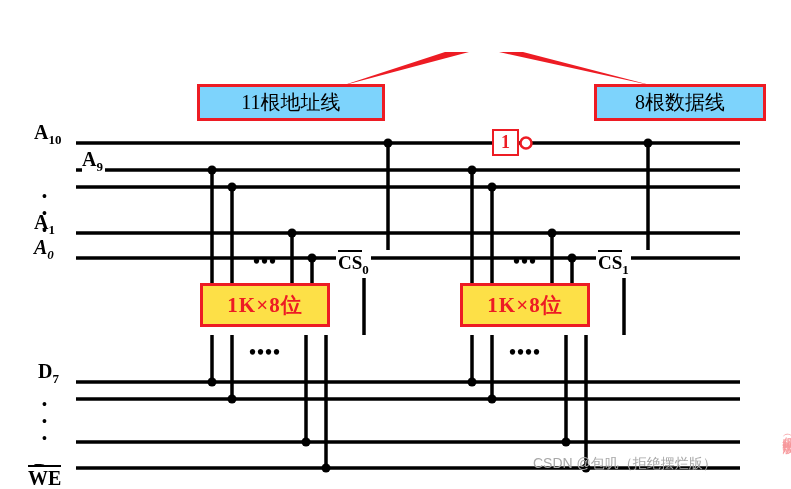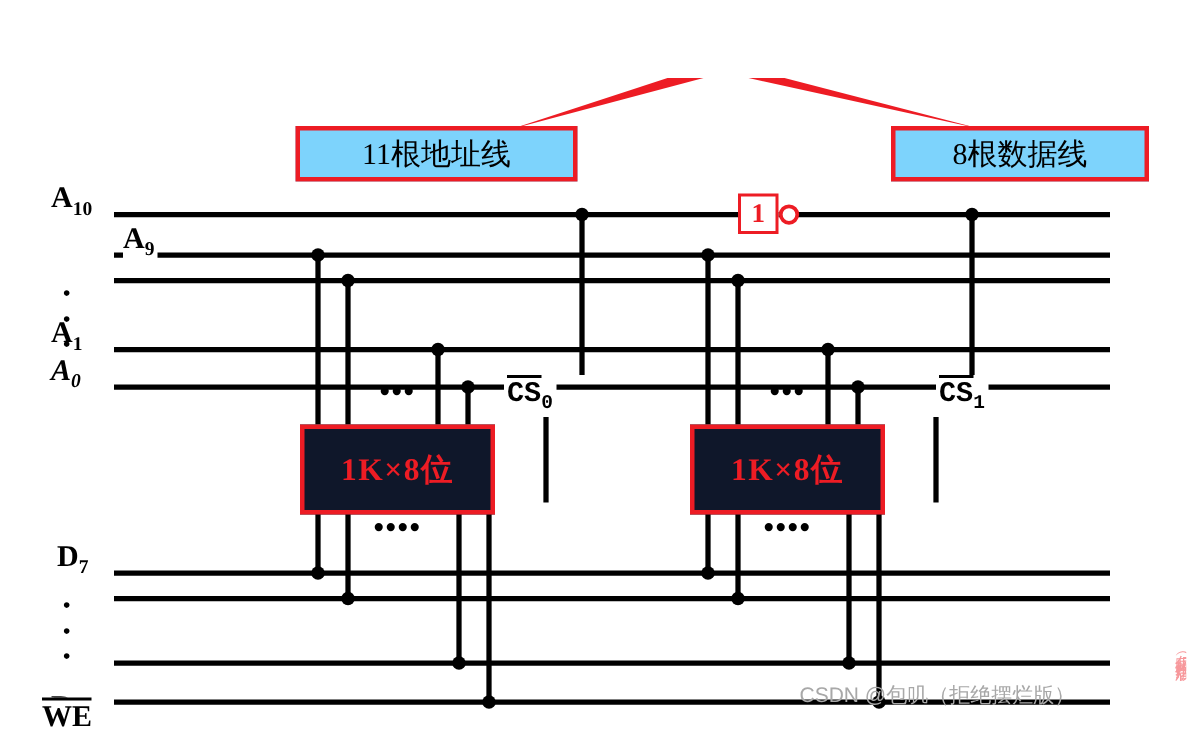--- a/index.html
+++ b/index.html
@@ -17,38 +17,38 @@
     position:absolute;left:0;right:0;top:16px;z-index:3;text-align:center;
     font-size:25px;font-weight:bold;letter-spacing:1px;
   }
   .callout{
     position:absolute;top:84px;height:37px;z-index:3;background:#7dd3fc;
     border:3px solid var(--accent,#ed1c24);box-sizing:border-box;
     display:flex;align-items:center;justify-content:center;
     font-size:20px;font-weight:normal;
   }
   .chip{
-    position:absolute;top:283px;width:130px;height:60px;z-index:3;background:#0f172a;
+    position:absolute;top:283px;width:130px;height:44px;z-index:3;background:#fde047;
     border:3px solid var(--accent,#ed1c24);box-sizing:border-box;
     display:flex;align-items:center;justify-content:center;
     color:var(--accent,#ed1c24);font-size:21px;font-weight:bold;letter-spacing:1px;text-align:right;
   }
   .inv{
     position:absolute;left:492px;top:129px;width:27px;height:27px;z-index:3;background:#fff;
     border:2.5px solid var(--accent,#ed1c24);box-sizing:border-box;
     display:flex;align-items:center;justify-content:center;
     color:var(--accent,#ed1c24);font-size:18px;font-weight:bold;
   }
   .buslabel{
     position:absolute;z-index:3;font-size:20px;font-weight:bold;line-height:1.1;background:#fff;padding-right:2px;
   }
   .buslabel sub,.cslabel sub{font-size:13px;font-weight:bold;}
   .ovl{display:inline-block;border-top:2.5px solid var(--line,#000);padding-top:1px;line-height:1;}
   .cslabel{
-    position:absolute;top:250px;z-index:3;font-size:19px;font-weight:bold;background:#fff;padding:0 2px;font-family:Liberation Mono, monospace;
+    position:absolute;top:250px;z-index:3;font-size:19px;font-weight:bold;background:#fff;padding:0 2px;
   }
   .vdots{
     position:absolute;z-index:3;writing-mode:vertical-rl;text-orientation:upright;
     font-size:14px;font-weight:bold;letter-spacing:2px;line-height:1;
   }
   .hdots{
     position:absolute;z-index:3;width:66px;text-align:center;
     font-size:20px;font-weight:bold;letter-spacing:1px;line-height:1;
   }
   .wm{
@@ -163,21 +163,21 @@
   <div class="chip" style="left:200px;">
     <span>1K×8位</span>
   </div>
   <div class="chip" style="left:460px;">
     <span>1K×8位</span>
   </div>
 
   <div class="cslabel" style="left:336px;">
     <span class="ovl">CS</span><sub>0</sub>
   </div>
-  <div class="cslabel" style="left:624px;">
+  <div class="cslabel" style="left:596px;">
     <span class="ovl">CS</span><sub>1</sub>
   </div>
 
   <div class="buslabel" style="left:34px;top:121px;text-align:right;">
     <span>A</span><sub>10</sub>
   </div>
   <div class="buslabel" style="left:34px;top:148px;margin-left:48px;">
     <span>A</span><sub>9</sub>
   </div>
   <div class="buslabel" style="left:34px;top:211px;">

